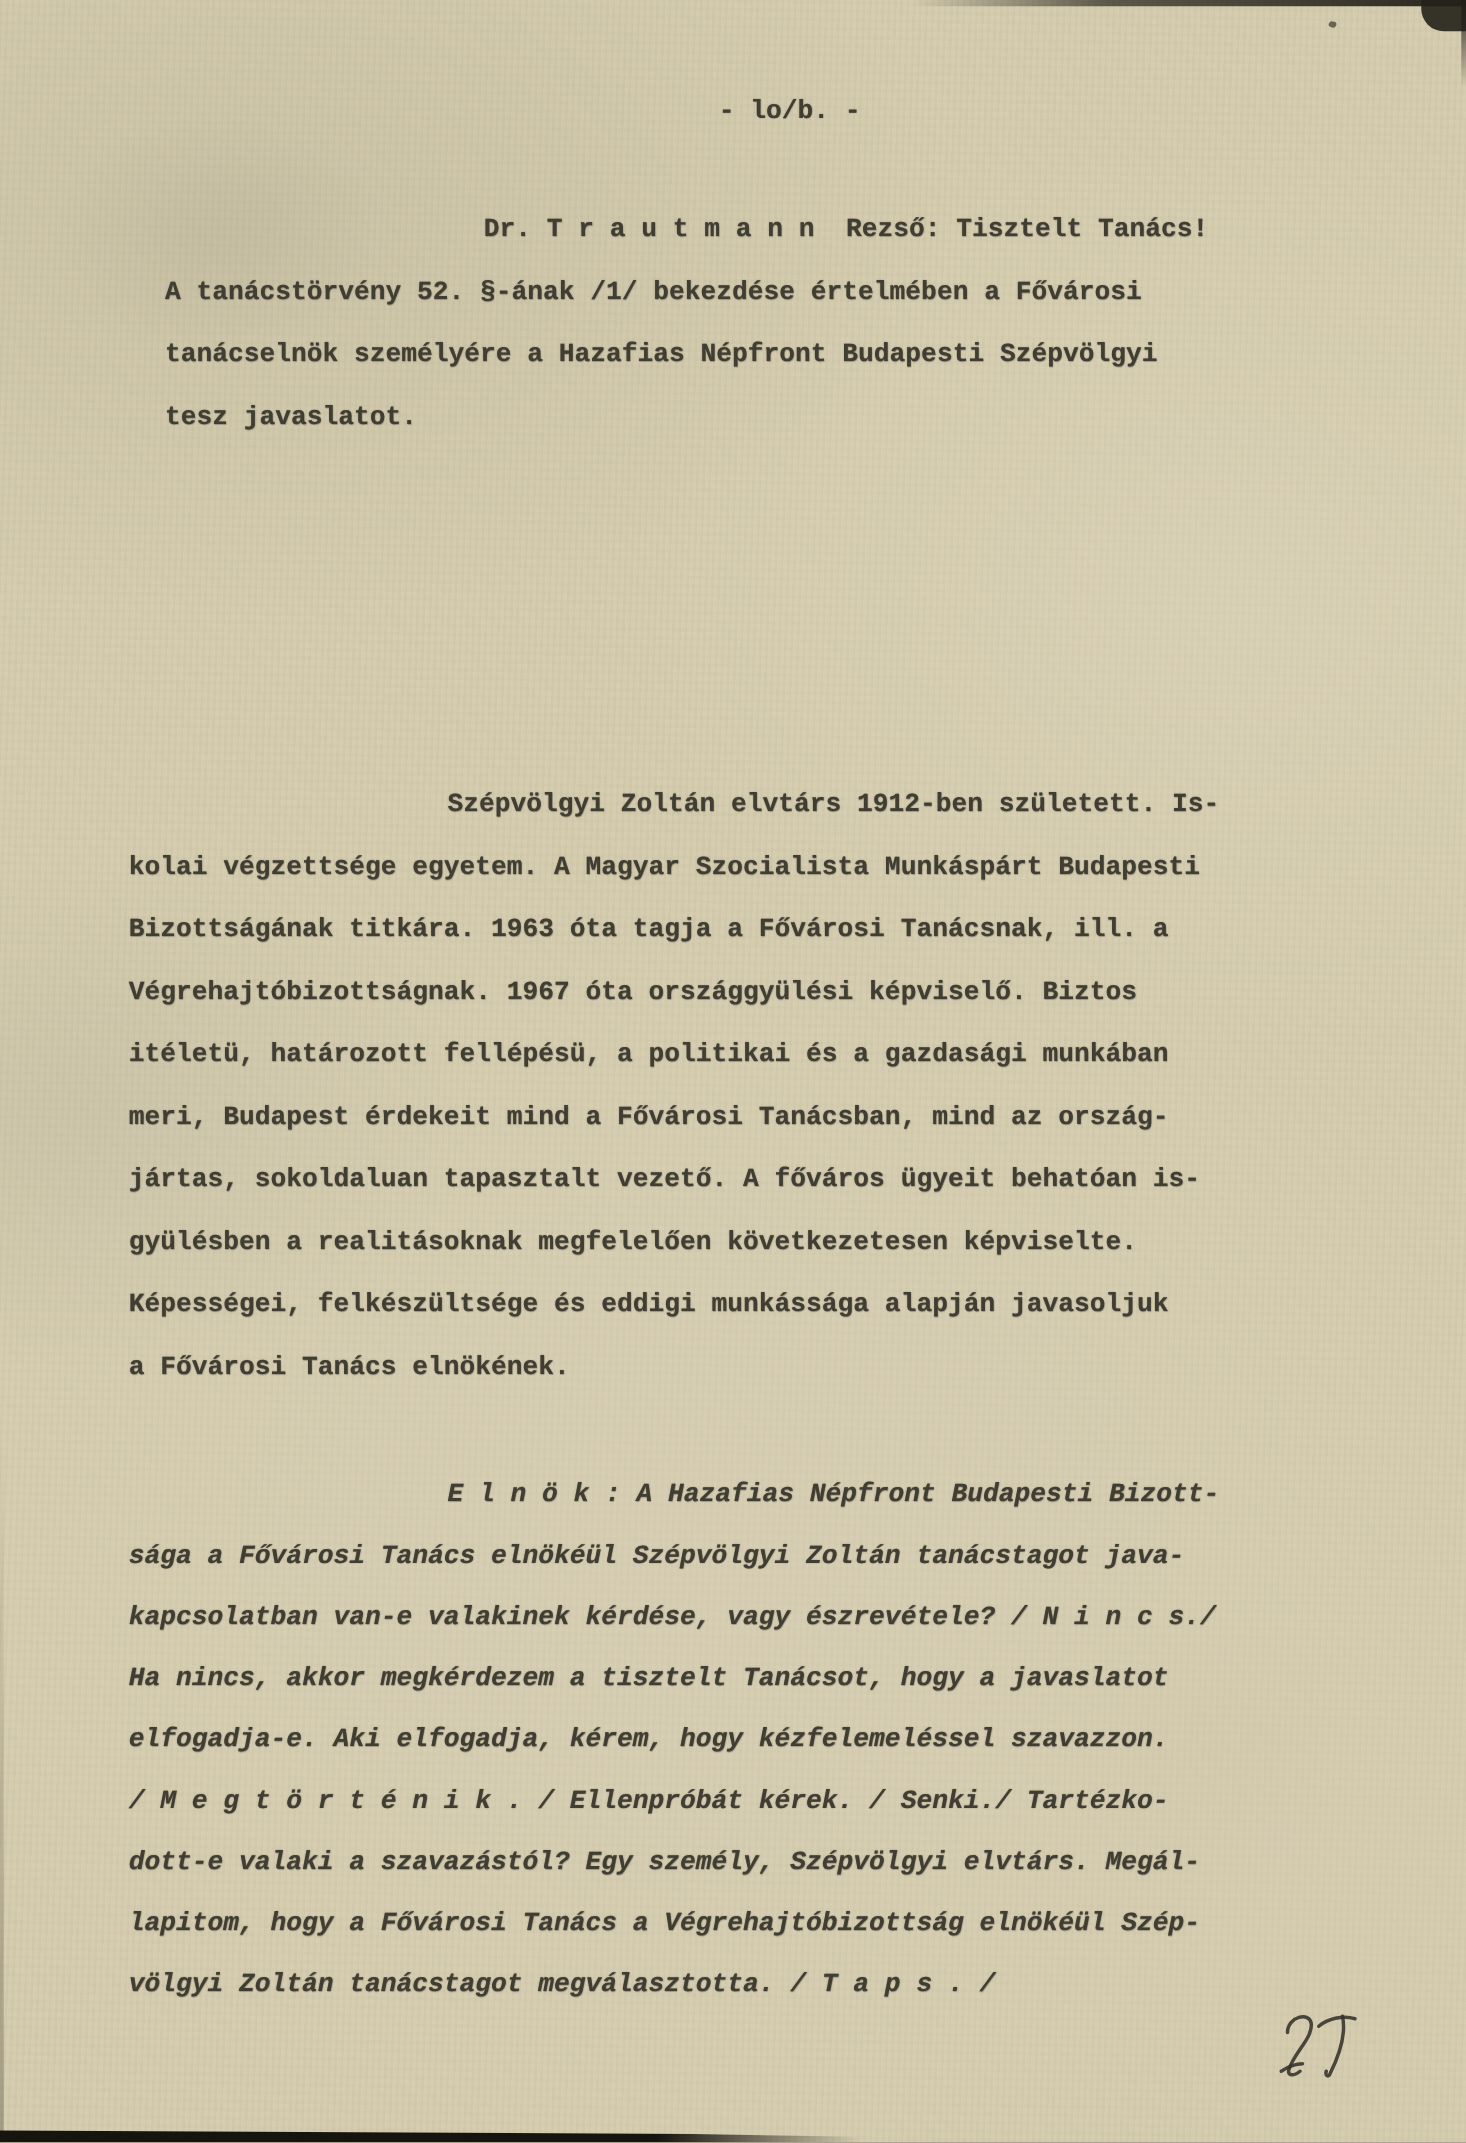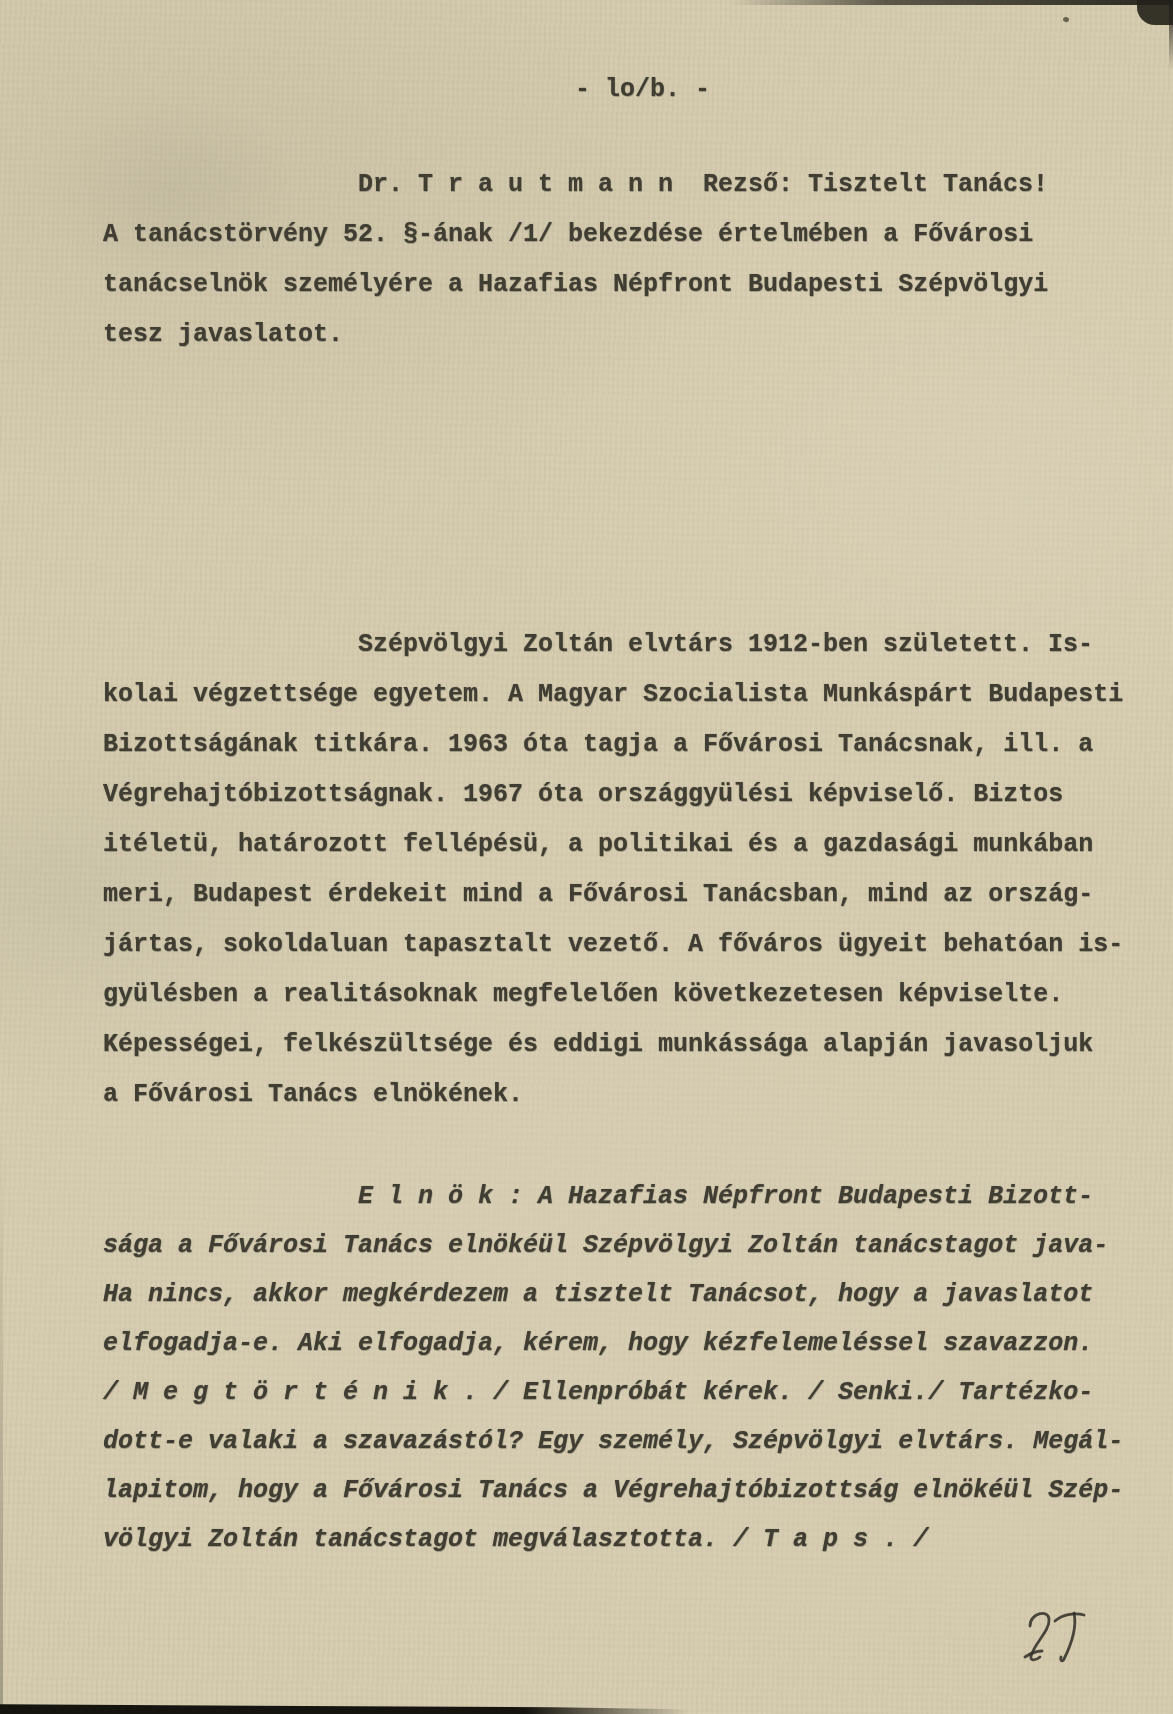--- a/index.html
+++ b/index.html
@@ -13,32 +13,32 @@
       radial-gradient(ellipse 760px 560px at 84% 28%, rgba(226,219,196,0.30), transparent 65%),
       radial-gradient(ellipse 1000px 760px at 48% 72%, rgba(216,208,184,0.45), transparent 72%),
       radial-gradient(ellipse 520px 340px at 6% 52%, rgba(168,165,142,0.20), transparent 60%),
       radial-gradient(ellipse 640px 420px at 92% 88%, rgba(213,203,176,0.35), transparent 70%),
       repeating-linear-gradient(92deg, rgba(120,115,95,0.035) 0 2px, rgba(236,229,206,0.05) 2px 5px),
       repeating-linear-gradient(1deg, rgba(130,125,104,0.025) 0 3px, rgba(224,217,194,0.04) 3px 7px);
     font-family:"Liberation Mono","DejaVu Sans Mono",monospace;
     color:#403d33;
   }
   .txt{
-    font-size:25px;
+    font-size:21px;
     font-weight:bold;
     text-shadow:0 0 1px rgba(62,58,48,0.55), 0.4px 0.6px 0.6px rgba(62,58,48,0.28);
     letter-spacing:0;
   }
   .line{white-space:pre;}
   .para{position:absolute;left:103px;right:0;}
   .lh50 .line{height:50px;line-height:50px;}
   .lh49 .line{height:49px;line-height:49px;font-style:italic;}
   .pagenum{position:absolute;left:575px;top:65px;height:50px;line-height:50px;}
   .indent{padding-left:255px;}
-  .p-intro{top:160px;}
+  .p-intro{top:160px;margin-left:29px;}
   .p-proposal{top:415px;}
   .p-bio{top:620px;}
   .p-vote{top:1172px;}
   
   .edge-top{position:absolute;top:0;left:730px;width:443px;height:5px;
     background:linear-gradient(to right, rgba(40,38,30,0), rgba(40,38,30,0.7) 35%, rgba(28,26,20,0.92));}
   .corner-tr{position:absolute;top:0;right:0;width:36px;height:25px;background:#23211a;
     border-bottom-left-radius:18px;opacity:0.9;}
   .edge-right{position:absolute;top:0;right:0;width:4px;height:70px;
     background:linear-gradient(to bottom, rgba(32,30,24,0.9), rgba(32,30,24,0));}
@@ -83,20 +83,21 @@
     <div class="line">meri, Budapest érdekeit mind a Fővárosi Tanácsban, mind az ország-</div>
     <div class="line">jártas, sokoldaluan tapasztalt vezető. A főváros ügyeit behatóan is-</div>
     <div class="line">gyülésben a realitásoknak megfelelően következetesen képviselte.</div>
     <div class="line">Képességei, felkészültsége és eddigi munkássága alapján javasoljuk</div>
     <div class="line">a Fővárosi Tanács elnökének.</div>
   </div>
 
   <div class="para lh49 p-vote txt">
     <div class="line indent">E l n ö k : A Hazafias Népfront Budapesti Bizott-</div>
     <div class="line">sága a Fővárosi Tanács elnökéül Szépvölgyi Zoltán tanácstagot java-</div>
+    <div class="line">kapcsolatban van-e valakinek kérdése, vagy észrevétele? / N i n c s./</div>
     <div class="line">Ha nincs, akkor megkérdezem a tisztelt Tanácsot, hogy a javaslatot</div>
     <div class="line">elfogadja-e. Aki elfogadja, kérem, hogy kézfelemeléssel szavazzon.</div>
     <div class="line">/ M e g t ö r t é n i k . / Ellenpróbát kérek. / Senki./ Tartézko-</div>
     <div class="line">dott-e valaki a szavazástól? Egy személy, Szépvölgyi elvtárs. Megál-</div>
     <div class="line">lapitom, hogy a Fővárosi Tanács a Végrehajtóbizottság elnökéül Szép-</div>
     <div class="line">völgyi Zoltán tanácstagot megválasztotta. / T a p s . /</div>
   </div>
 
   <svg class="handwritten" viewBox="0 0 72 64" aria-label="27">
     <path d="M8,19 C8,6 26,2 27,12 C28,24 13,35 9,49 C8,54 13,54 18,50"></path>

